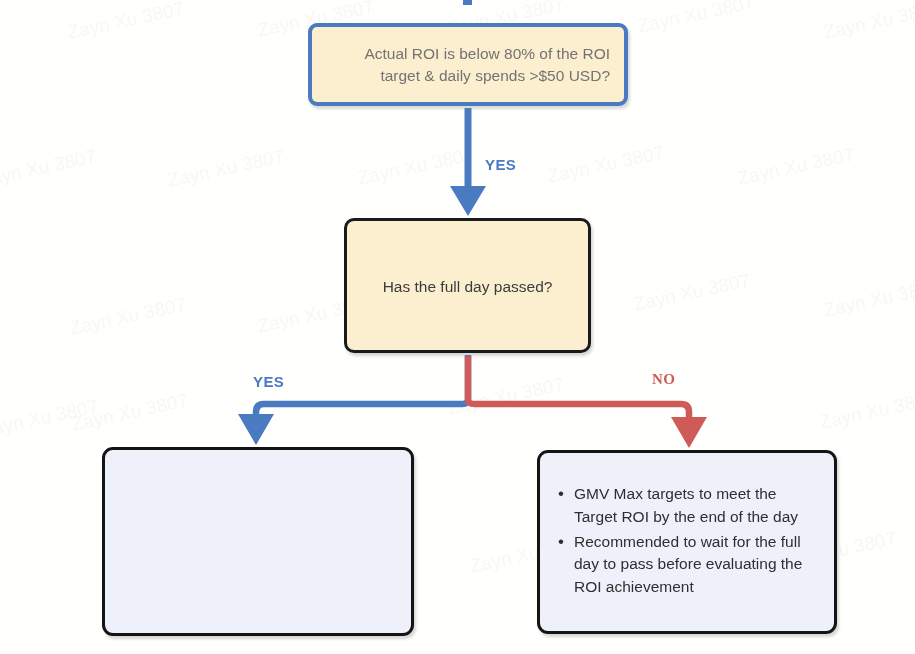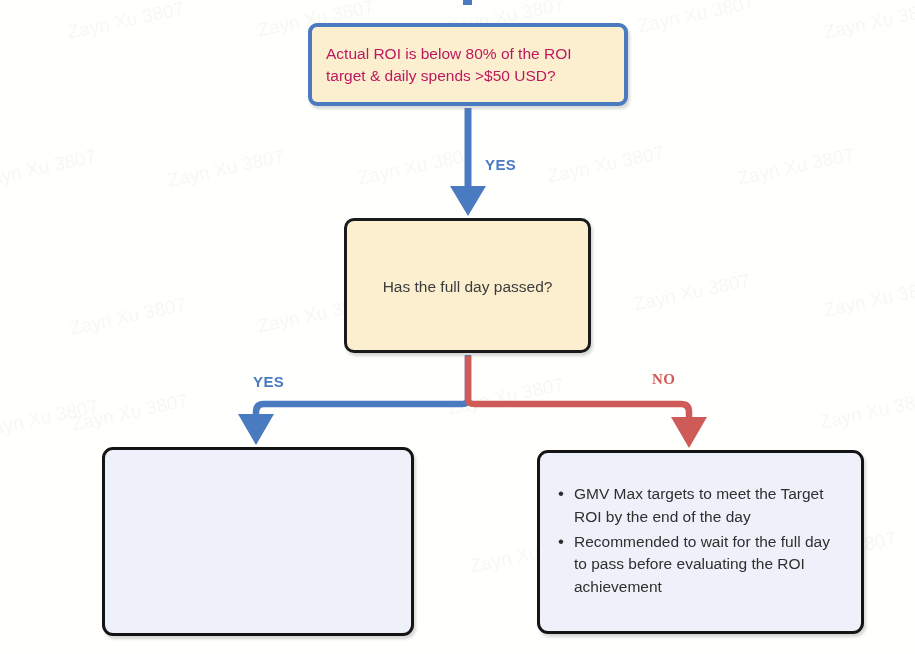--- a/index.html
+++ b/index.html
@@ -65,23 +65,23 @@
     left: 308px;
     top: 23px;
     width: 320px;
     height: 83px;
     background: #fcefd0;
     border: 4px solid #4a7ac0;
     border-radius: 9px;
     box-shadow: 2px 3px 3px rgba(130,130,130,0.30);
   }
   .node-q1 .txt {
-    text-align: left;
+    text-align: right;
     font-size: 15.5px;
-    color: #be185d;
+    color: #737373;
     line-height: 1.42;
     padding: 0 14px;
   }
 
   .node-q2 {
     left: 344px;
     top: 218px;
     width: 247px;
     height: 135px;
     background: #fcefd0;
@@ -107,21 +107,21 @@
   }
   .node-left {
     left: 102px;
     top: 447px;
     width: 312px;
     height: 189px;
   }
   .node-right {
     left: 537px;
     top: 450px;
-    width: 327px;
+    width: 300px;
     height: 184px;
   }
 
   ul.bullets {
     margin: 0;
     padding: 0 16px 0 34px;
     list-style: none;
   }
   ul.bullets li {
     position: relative;

